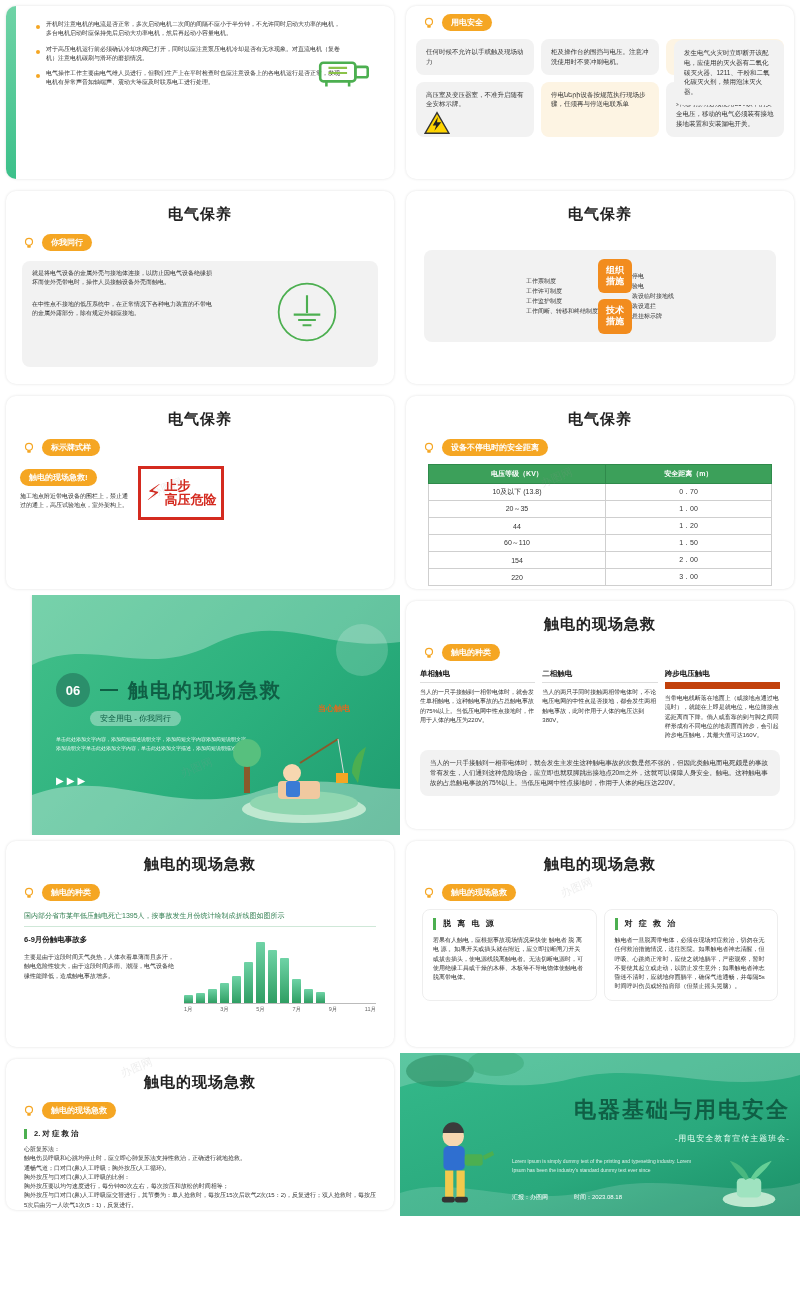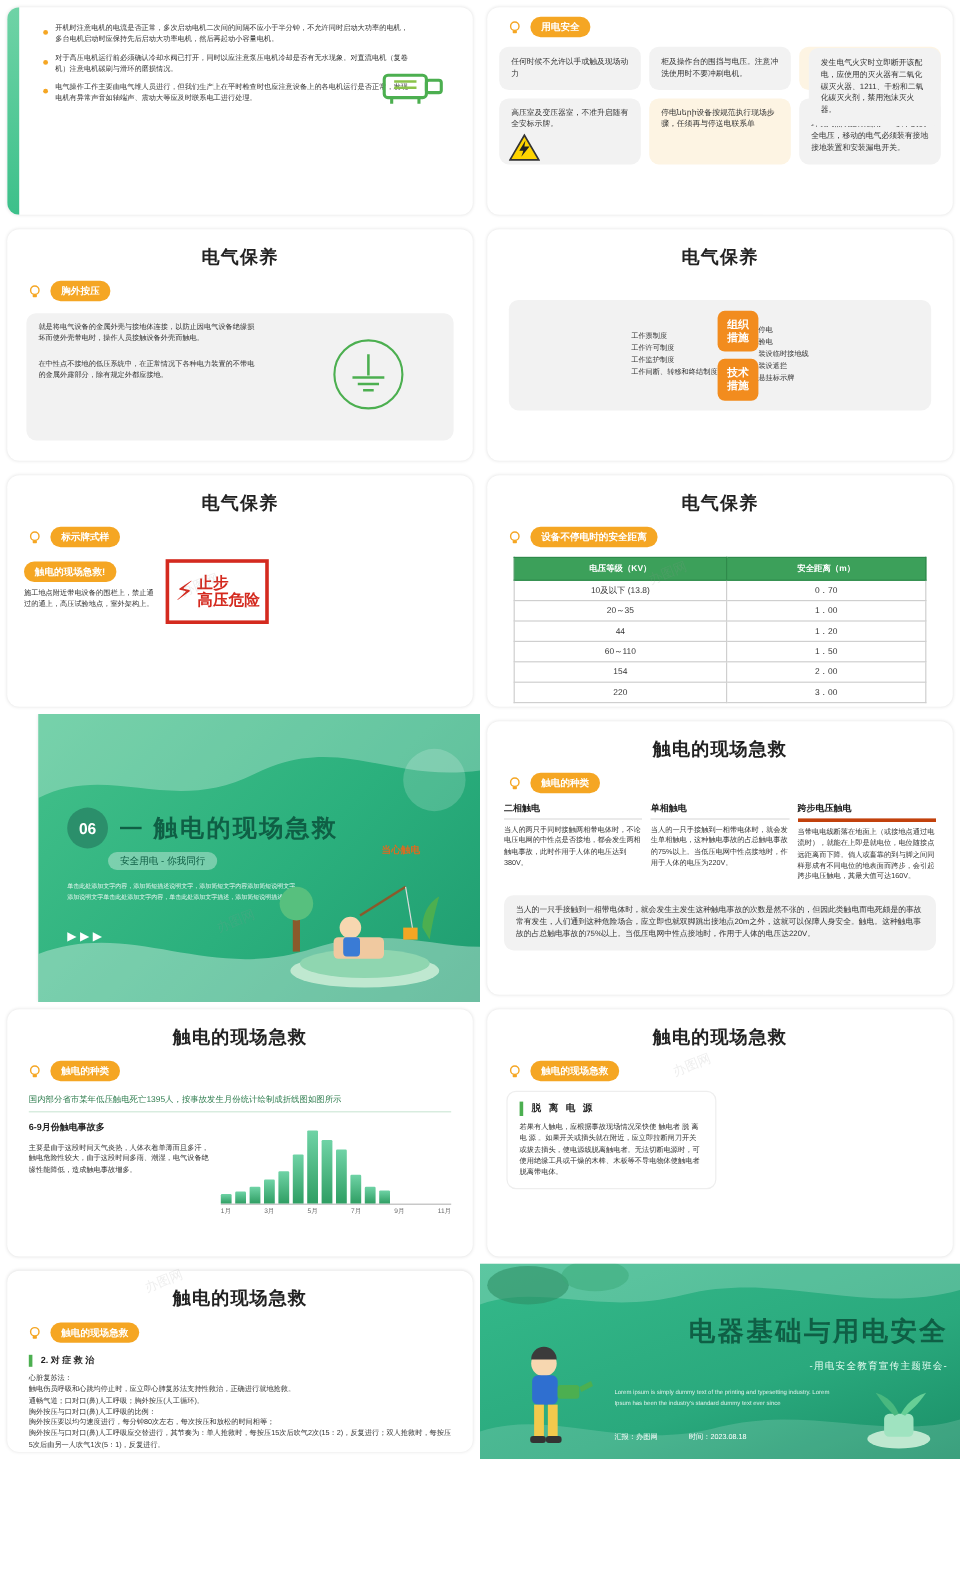--- a/index.html
+++ b/index.html
@@ -90,21 +90,21 @@
   </div>
 
   <div class="slide" style="height:205px">
     <div class="inner">
       <div class="title">电气保养</div>
       <div class="pill-row">
         <svg class="bulb" viewBox="0 0 24 24">
           <circle cx="12" cy="10" r="6" fill="none" stroke="#F5A623" stroke-width="2"></circle>
             <rect x="9" y="16" width="6" height="4" rx="1" fill="#F5A623"></rect>
         </svg>
-        <span class="pill">胸外按压</span>
+        <span class="pill">你我同行</span>
       </div>
       <div class="card" style="margin:10px 16px 0 16px;height:106px;box-sizing:border-box;position:relative">
         <div style="width:180px">
           <div class="txt6">就是将电气设备的金属外壳与接地体连接，以防止因电气设备绝缘损坏而使外壳带电时，操作人员接触设备外壳而触电。</div>
           <div class="txt6" style="margin-top:12px">在中性点不接地的低压系统中，在正常情况下各种电力装置的不带电的金属外露部分，除有规定外都应接地。</div>
         </div>
         <svg viewBox="0 0 70 70" width="62" height="62" style="position:absolute;right:40px;top:20px">
           <circle cx="35" cy="35" r="32" fill="none" stroke="#4CAF50" stroke-width="2"></circle>
           <line x1="35" y1="16" x2="35" y2="36" stroke="#4CAF50" stroke-width="2.4"></line>
           <line x1="20" y1="38" x2="50" y2="38" stroke="#4CAF50" stroke-width="2.4"></line>
@@ -254,29 +254,29 @@
       <div class="title">触电的现场急救</div>
       <div class="pill-row">
         <svg class="bulb" viewBox="0 0 24 24">
           <circle cx="12" cy="10" r="6" fill="none" stroke="#F5A623" stroke-width="2"></circle>
             <rect x="9" y="16" width="6" height="4" rx="1" fill="#F5A623"></rect>
         </svg>
         <span class="pill">触电的种类</span>
       </div>
       <div class="grid3" style="margin:8px 14px 0 14px">
         <div>
+          <div style="font-size:7.5px;font-weight:bold;color:#222;border-bottom:1px solid #ddd;padding-bottom:3px">单相触电</div>
+          <div class="txt6" style="margin-top:5px">当人的一只手接触到一相带电体时，就会发生单相触电，这种触电事故的占总触电事故的75%以上。当低压电网中性点接地时，作用于人体的电压为220V。</div>
+        </div>
+        <div>
           <div style="font-size:7.5px;font-weight:bold;color:#222;border-bottom:1px solid #ddd;padding-bottom:3px">二相触电</div>
           <div class="txt6" style="margin-top:5px">当人的两只手同时接触两相带电体时，不论电压电网的中性点是否接地，都会发生两相触电事故，此时作用于人体的电压达到380V。</div>
         </div>
         <div>
-          <div style="font-size:7.5px;font-weight:bold;color:#222;border-bottom:1px solid #ddd;padding-bottom:3px">单相触电</div>
-          <div class="txt6" style="margin-top:5px">当人的一只手接触到一相带电体时，就会发生单相触电，这种触电事故的占总触电事故的75%以上。当低压电网中性点接地时，作用于人体的电压为220V。</div>
-        </div>
-        <div>
-          <div style="font-size:7.5px;font-weight:bold;color:#222;border-bottom:3px solid #c2410c;padding-bottom:3px">跨步电压触电</div>
+          <div style="font-size:7.5px;font-weight:bold;color:#222;border-bottom:7px solid #c2410c;padding-bottom:3px">跨步电压触电</div>
           <div class="txt6" style="margin-top:5px">当带电电线断落在地面上（或接地点通过电流时），就能在上即是就电位，电位随接点远距离而下降。倘人或畜靠的到与脚之间同样形成有不同电位的地表面而跨步，会引起跨步电压触电，其最大值可达160V。</div>
         </div>
       </div>
       <div class="card" style="margin:10px 14px 0 14px">当人的一只手接触到一相带电体时，就会发生主发生这种触电事故的次数是然不张的，但因此类触电而电死颇是的事故常有发生，人们通到这种危险场合，应立即也就双脚跳出接地点20m之外，这就可以保障人身安全。触电。这种触电事故的占总触电事故的75%以上。当低压电网中性点接地时，作用于人体的电压达220V。</div>
     </div>
   </div>
 
   <div class="slide" style="height:218px">
     <div class="inner">
       <div class="title">触电的现场急救</div>
@@ -329,20 +329,24 @@
           <circle cx="12" cy="10" r="6" fill="none" stroke="#F5A623" stroke-width="2"></circle>
             <rect x="9" y="16" width="6" height="4" rx="1" fill="#F5A623"></rect>
         </svg>
         <span class="pill">触电的现场急救</span>
       </div>
       <div class="grid2" style="margin:8px 16px 16px 16px">
         <div class="card" style="background:#fff;border:1px solid #eee">
           <div class="greenline" style="font-size:8px;font-weight:bold;color:#222;letter-spacing:2px">脱 离 电 源</div>
           <div class="txt6" style="margin-top:6px">若果有人触电，应根据事故现场情况采快使 触电者 脱 离 电 源 。如果开关或插头就在附近，应立即拉断闸刀开关或拔去插头，使电源线脱离触电者。无法切断电源时，可使用绝缘工具或干燥的木棒、木板等不导电物体使触电者脱离带电体。</div>
         </div>
+        <div class="card" style="background:#fff;border:1px solid #eee">
+          <div class="greenline" style="font-size:8px;font-weight:bold;color:#222;letter-spacing:2px">对 症 救 治</div>
+          <div class="txt6" style="margin-top:6px">触电者一旦脱离带电体，必须在现场对症救治，切勿在无任何救治措施情况，送往医院。如果触电者神志清醒，但呼吸、心跳尚正常时，应使之就地躺平，严密观察，暂时不要使其起立或走动，以防止发生意外；如果触电者神志昏迷不清时，应就地仰面躺平，确保气道通畅，并每隔5s时间呼叫伤员或轻拍肩部（但禁止摇头晃脑）。</div>
+        </div>
       </div>
     </div>
   </div>
 
   <div class="slide" style="height:163px">
     <div class="inner">
       <div class="title">触电的现场急救</div>
       <div class="pill-row">
         <svg class="bulb" viewBox="0 0 24 24">
           <circle cx="12" cy="10" r="6" fill="none" stroke="#F5A623" stroke-width="2"></circle>

